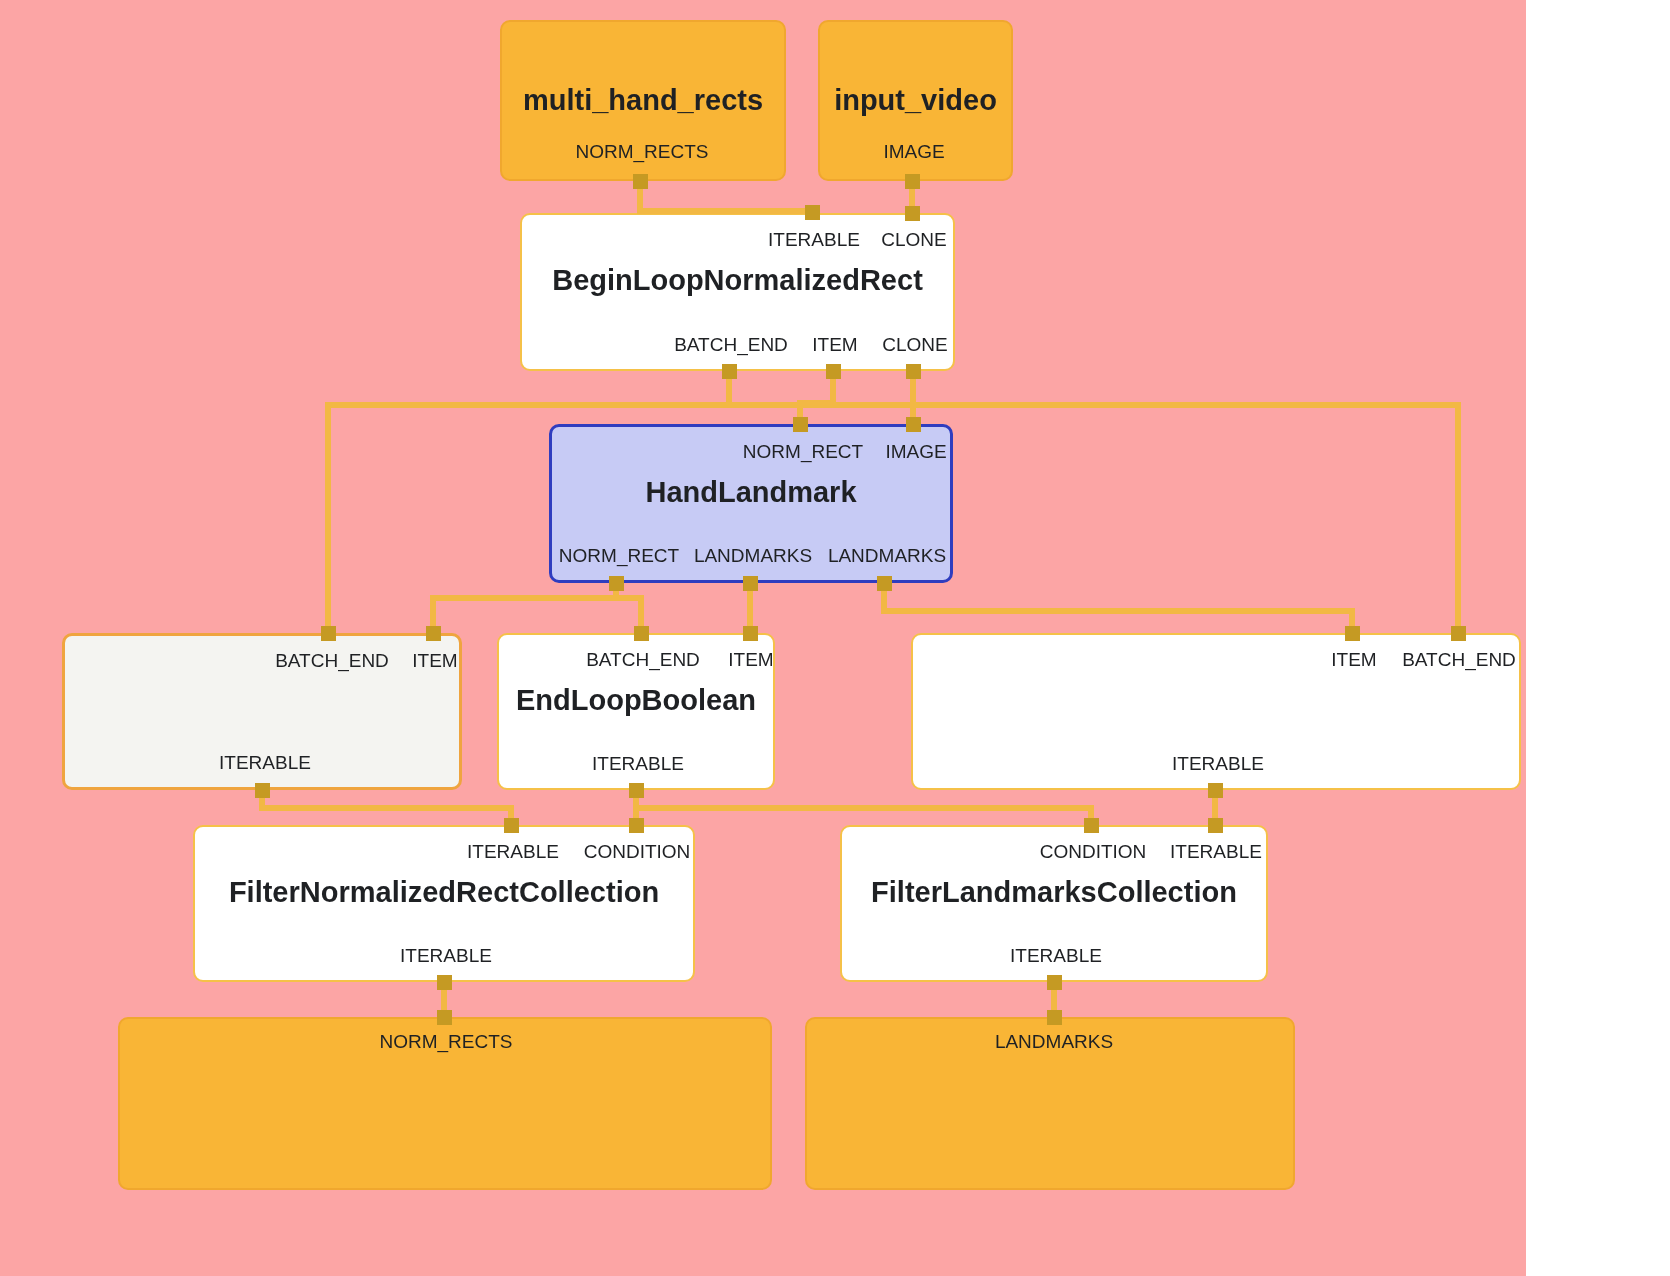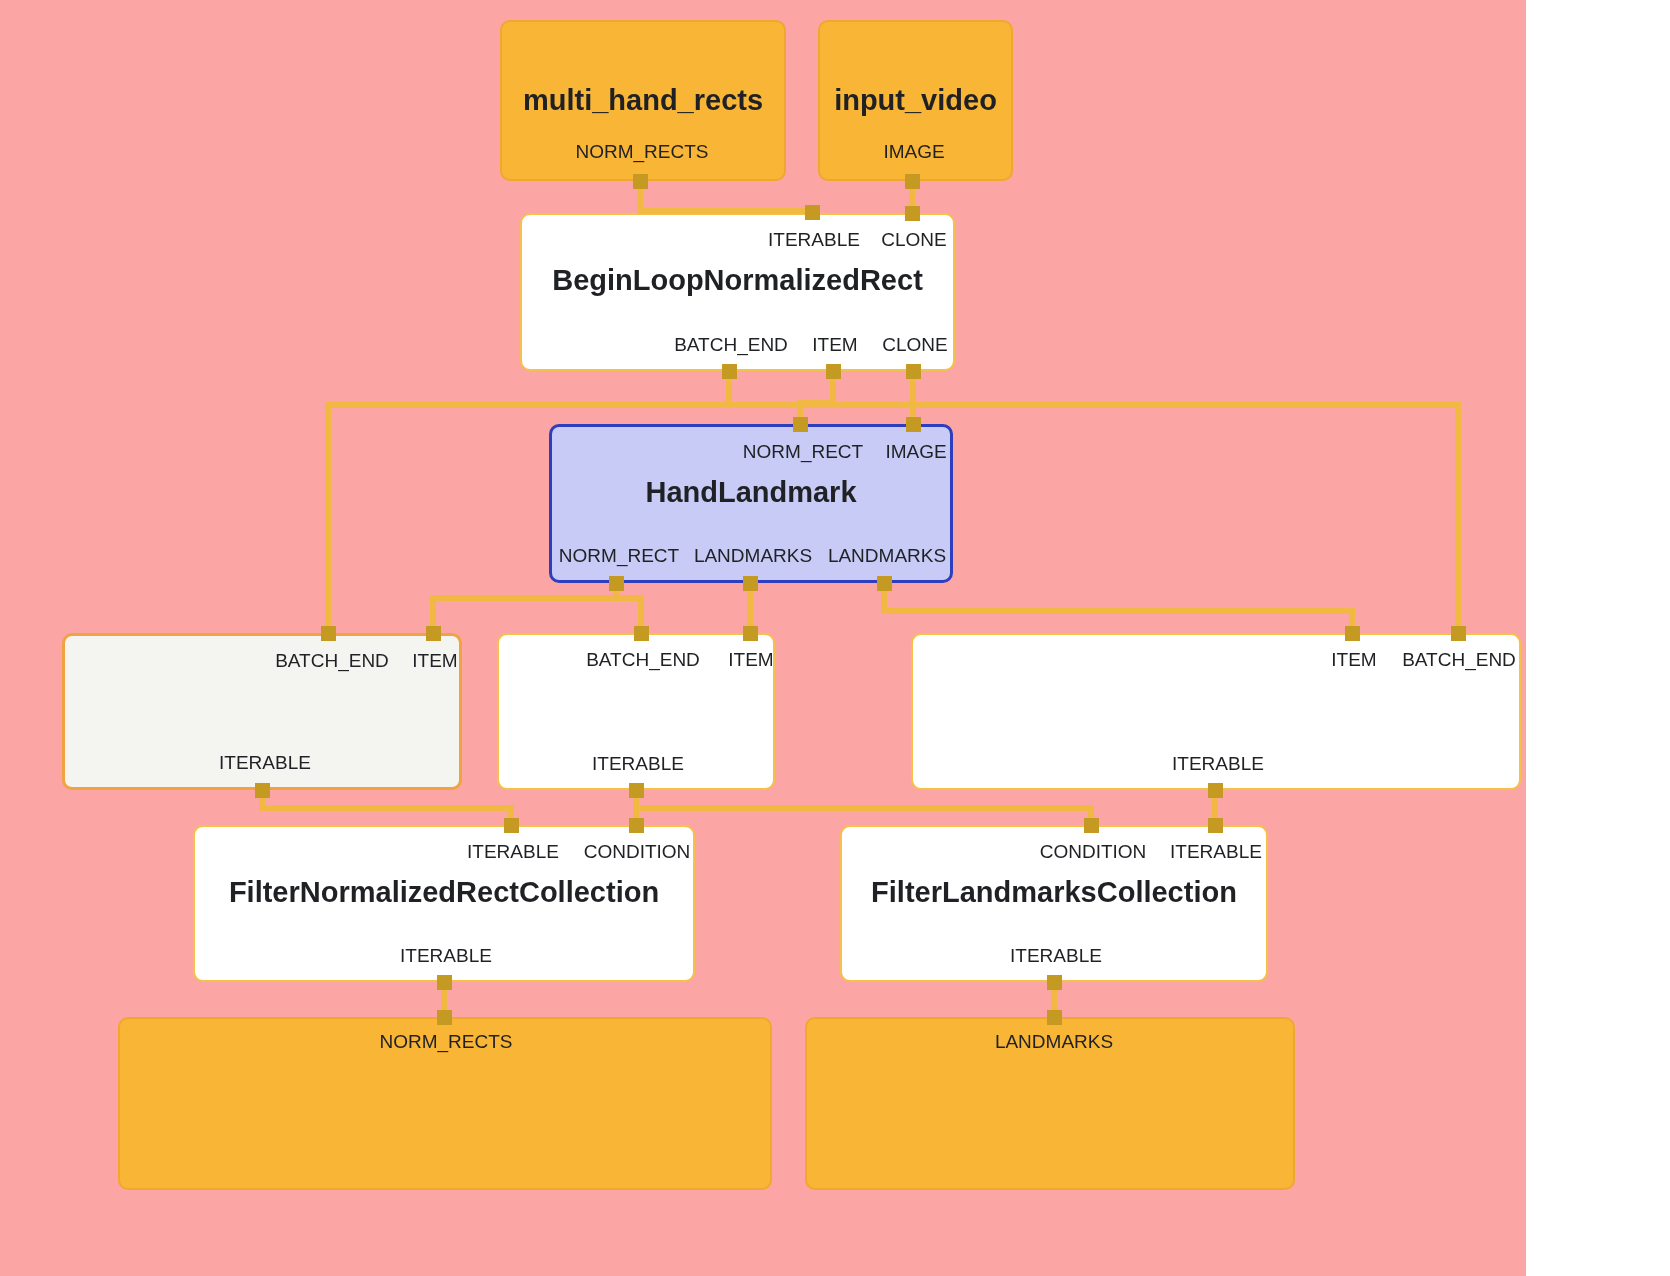--- a/index.html
+++ b/index.html
@@ -80,20 +80,21 @@
 
   <div class="node calc-sel" style="left:62px;top:633px;width:400px;height:157px">
     <span class="port top" style="left:267px">BATCH_END</span>
     <span class="port top" style="left:370px">ITEM</span>
     <span class="port bot" style="left:200px">ITERABLE</span>
   </div>
 
   <div class="node calc" style="left:497px;top:633px;width:278px;height:157px">
     <span class="port top" style="left:144px">BATCH_END</span>
     <span class="port top" style="left:252px">ITEM</span>
+    <div class="title">EndLoopBoolean</div>
     <span class="port bot" style="left:139px">ITERABLE</span>
   </div>
 
   <div class="node calc" style="left:911px;top:633px;width:610px;height:157px">
     <span class="port top" style="left:441px">ITEM</span>
     <span class="port top" style="left:546px">BATCH_END</span>
     <span class="port bot" style="left:305px">ITERABLE</span>
   </div>
 
   <div class="node calc" style="left:193px;top:825px;width:502px;height:157px">

